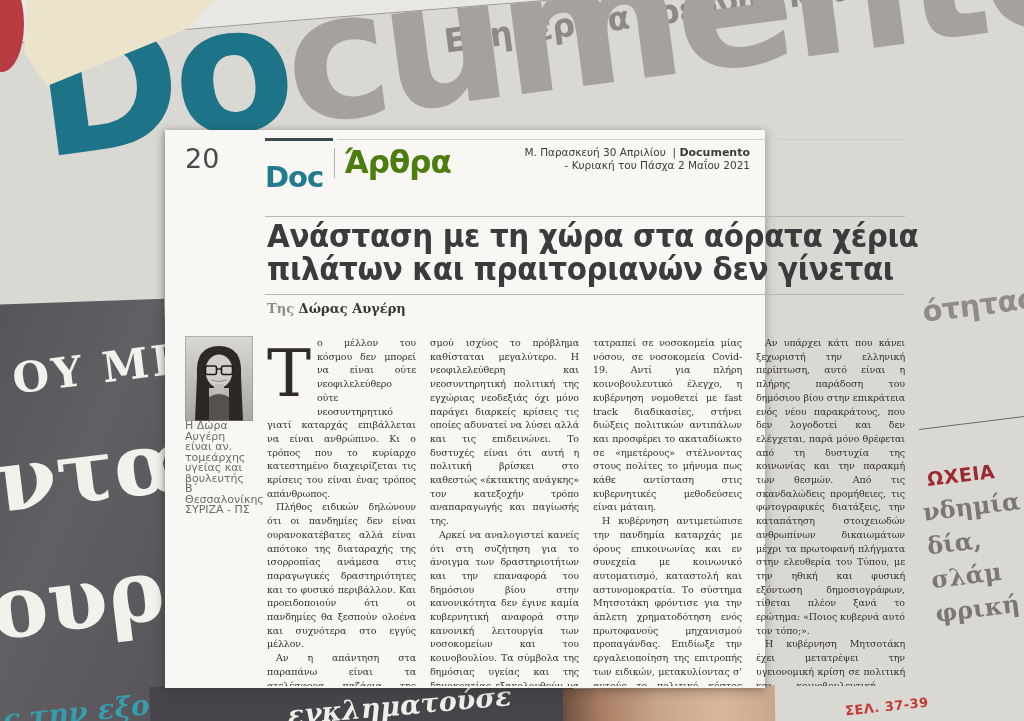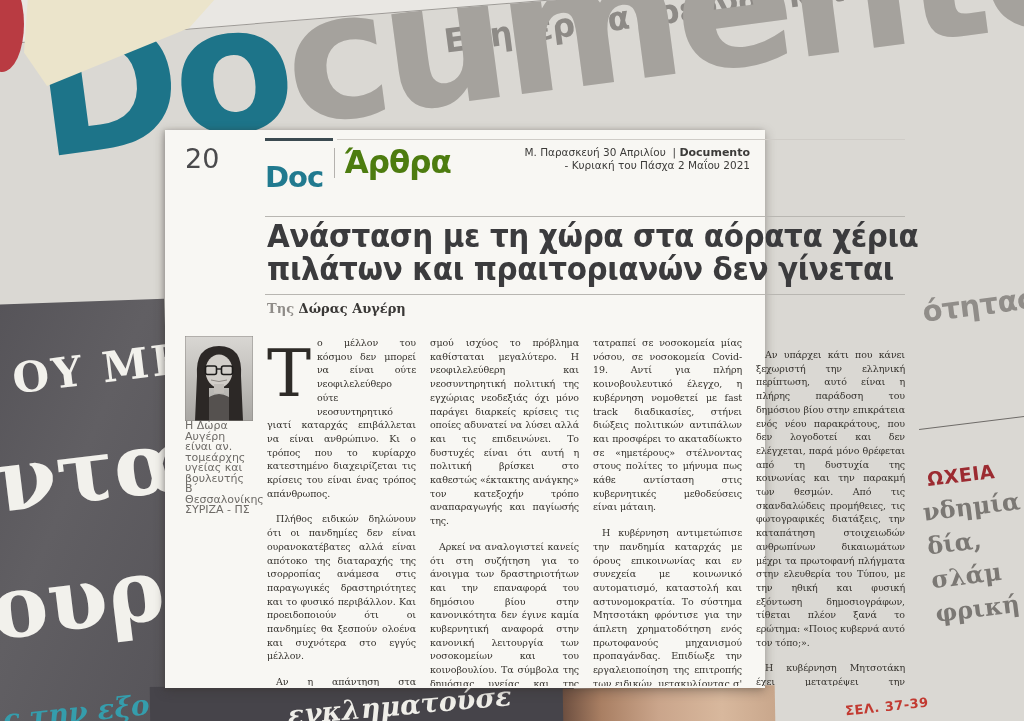--- a/index.html
+++ b/index.html
@@ -113,21 +113,21 @@
   .byline .by-name{color:#3a3836;}
   .author{position:absolute;left:20px;top:206px;width:68px;}
   .author svg{display:block;}
   .author-caption{font-size:11px;line-height:10.5px;color:#6e6b67;}
   .cols{position:absolute;left:102px;top:206px;width:638px;height:350px;display:flex;justify-content:space-between;overflow:hidden;}
   .col{width:149px;height:350px;overflow:hidden;}
   .col p{
     margin:0;font-family:"DejaVu Serif",serif;font-size:9.5px;line-height:13.7px;
     color:#34312c;text-align:justify;letter-spacing:-.1px;
   }
-  .col p.ind{text-indent:9px;margin-top:12px;}
+  .col p.ind{text-indent:9px;}
   .dropcap{
     float:left;font-size:66px;line-height:72px;padding:2px 6px 0 0;color:#2e2b27;
     font-family:"DejaVu Serif",serif;
   }
 </style>
 </head>
 <body>
 
 <div class="tilt">
   <div class="tilt-paper"></div>

